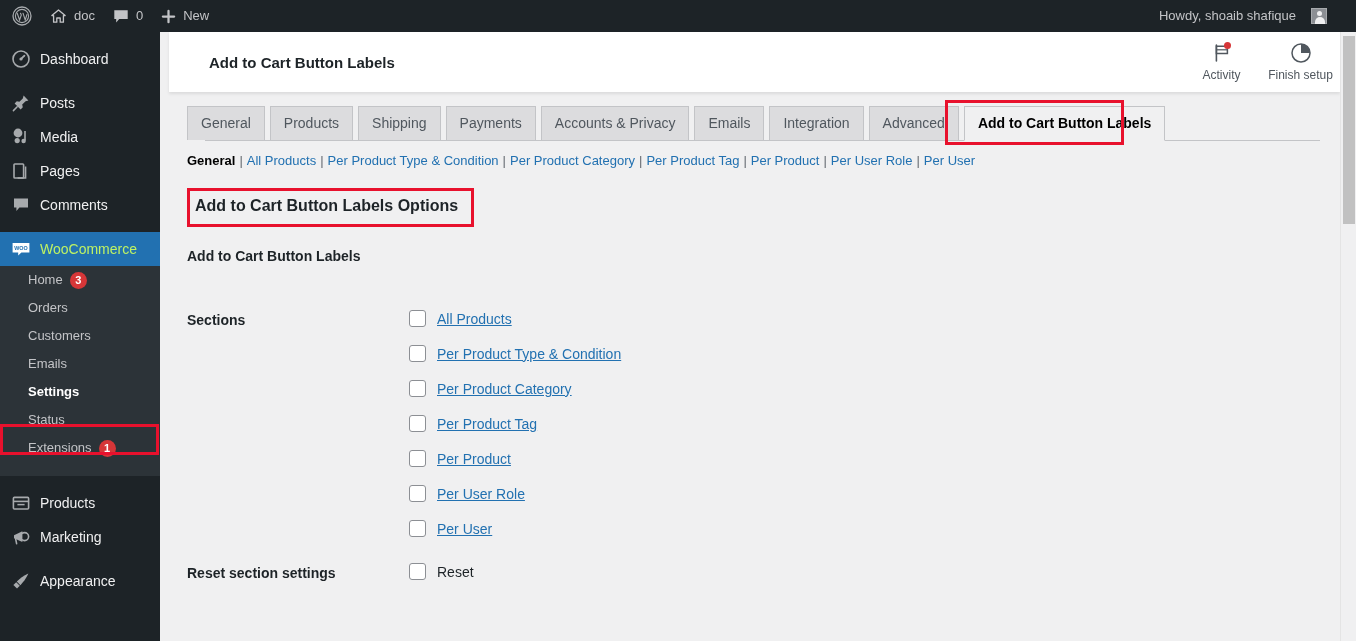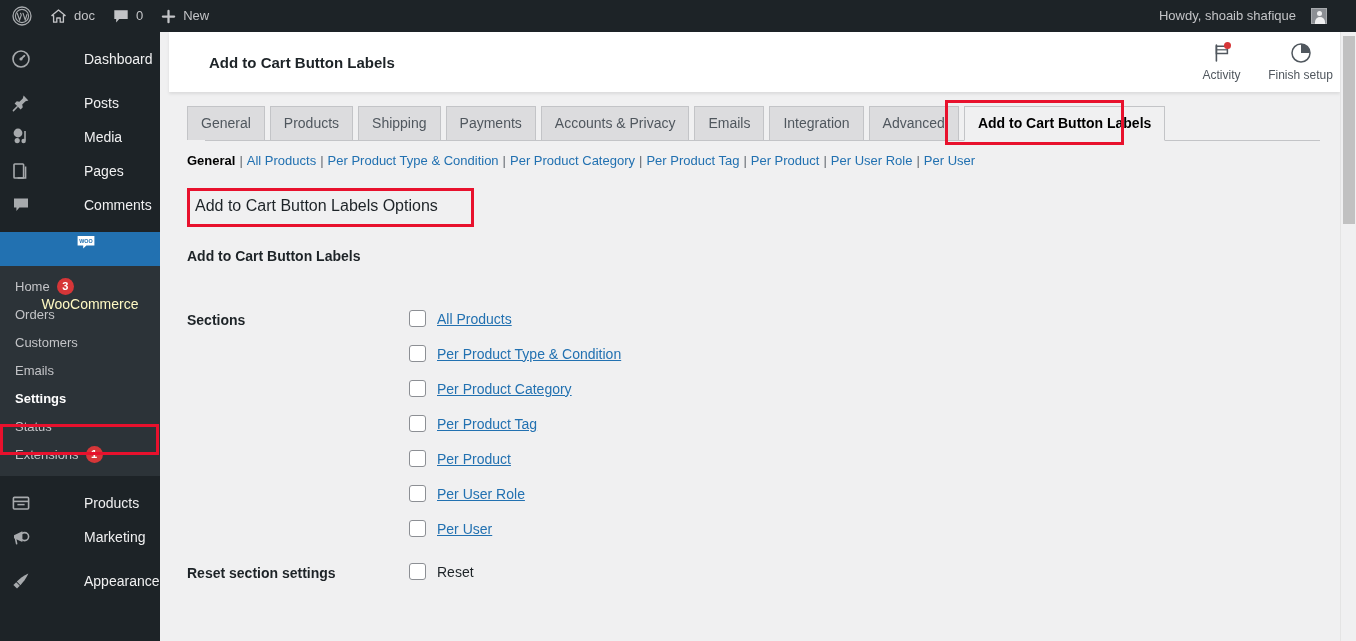--- a/index.html
+++ b/index.html
@@ -52,36 +52,35 @@
     width: 160px; height: 609px;
     background: #1d2327;
     z-index: 30;
   }
   .menu-top { padding-top: 10px; }
   .menu-item {
     display: flex; align-items: center;
     height: 34px; padding-left: 11px;
     color: #f0f0f1; font-size: 14px;
     position: relative;
-    gap: 44px;
   }
   .menu-item .mi-label { margin-left: 9px; font-size: 14px; }
   .menu-ic { width: 20px; height: 20px; flex: none; display: block; fill: #a7aaad; }
-  .menu-item.current { background: #2271b1; color: #fef9c3; flex-direction: column; }
+  .menu-item.current { background: #2271b1; color: #bef264; }
   .menu-item.current .menu-ic { fill: #fff; }
   .menu-item.current::after {
     content: ""; position: absolute; right: -8px; top: 50%;
     margin-top: -8px; border-style: solid; border-width: 8px;
     border-color: transparent transparent transparent #2271b1;
   }
   .menu-sep { height: 10px; }
   .submenu { background: #2c3338; padding: 6px 0 8px 0; }
   .submenu-item {
-    display: flex; align-items: center;
-    height: 28px; padding-left: 15px;
+    display: flex; align-items: flex-start;
+    height: 28px; padding-left: 28px;
     color: #c3c4c7; font-size: 13px;
     position: relative;
   }
   .submenu-item.current { color: #fff; font-weight: bold; }
   .badge {
     display: inline-flex; align-items: center; justify-content: center;
     min-width: 17px; height: 17px; margin-left: 7px; padding: 0 5px;
     border-radius: 9px; background: #d63638; color: #fff;
     font-size: 11px; font-weight: bold; line-height: 17px;
   }
@@ -162,21 +161,21 @@
     font-size: 13px; color: #2c3338;
     display: flex; flex-wrap: wrap; align-items: baseline;
   }
   .subsubsub a { color: #2271b1; text-decoration: none; }
   .subsubsub .cur { color: #000; font-weight: bold; }
   .subsubsub .sep { color: #646970; padding: 0 4px; }
 
   
   .sec-head-wrap { position: relative; margin: 20px 0 0 18px; }
   .sec-head {
-    font-size: 16px; font-weight: normal; color: #1d2327;
+    font-size: 16px; font-weight: bold; color: #1d2327;
     padding: 9px 14px 9px 8px; display: inline-block;
   }
   .ann-heading {
     position: absolute; left: 0px; top: 0px;
     width: 287px; height: 39px;
     border: 3px solid #e8112d;
     pointer-events: none;
   }
 
   

